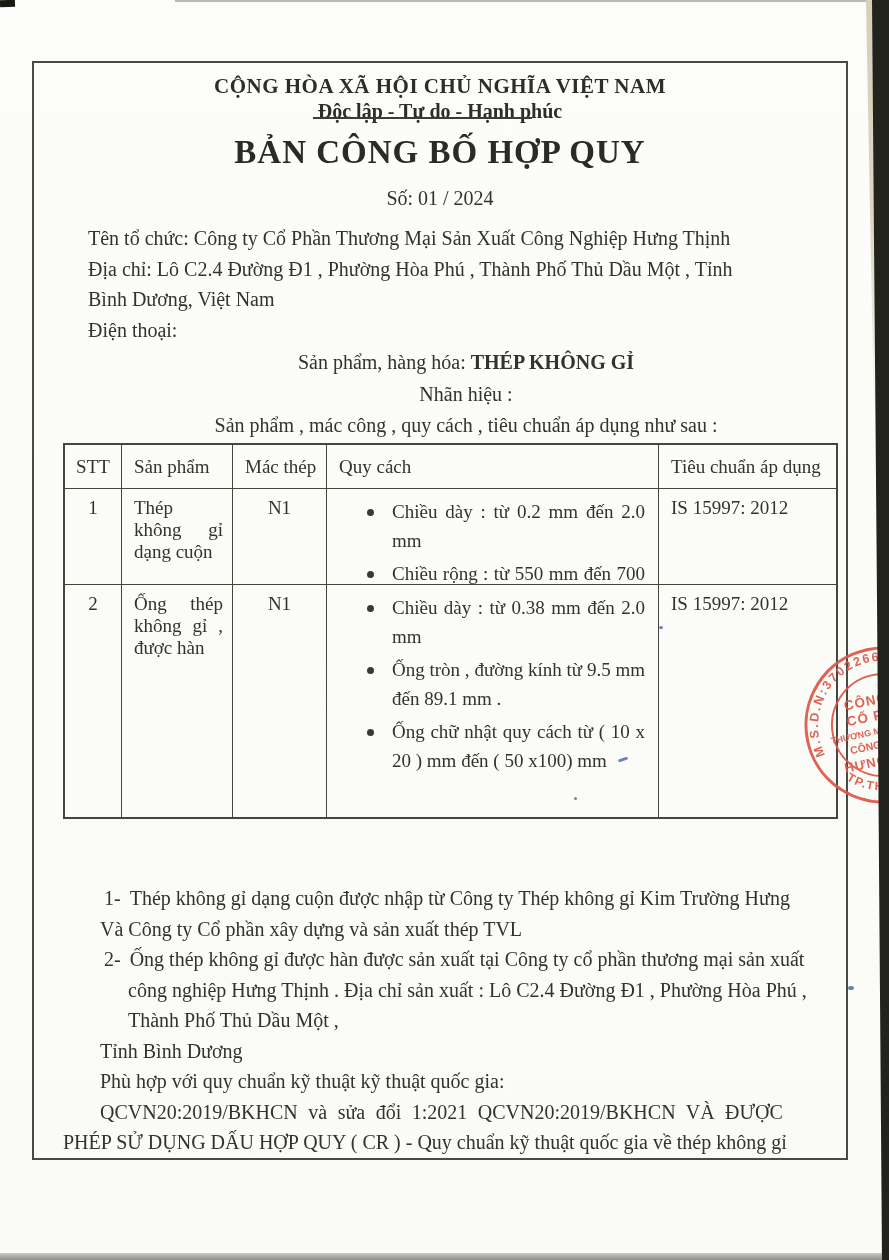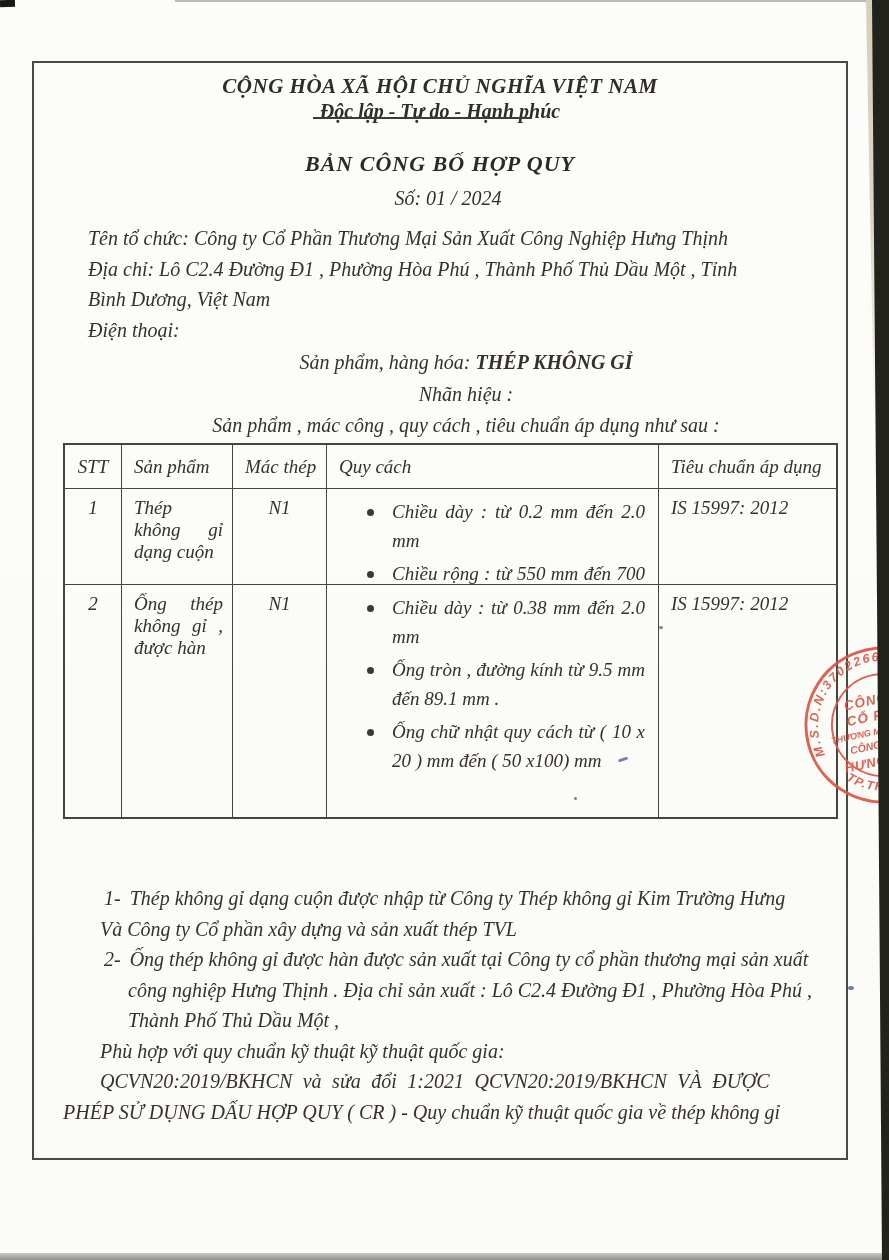--- a/index.html
+++ b/index.html
@@ -7,21 +7,20 @@
   body {
     font-family:"Liberation Serif", serif;
     color:#34322c;
     background:#fbfbf8;
     position:relative;
     overflow:hidden;
   }
   #page {
     position:absolute; inset:0;
     background:linear-gradient(180deg,#fcfcfa 0%, #fbfbf7 60%, #fafaf6 100%);
-    font-style:italic;
   }
 
   
   .art-topline { position:absolute; left:175px; top:0; width:714px; height:2px; background:#9d9d97; opacity:.7; z-index:9; }
   .art-topleft { position:absolute; left:0; top:0; width:15px; height:7px; background:#191913; transform:rotate(-2deg); z-index:9; }
   .art-rightband {
     position:absolute; left:0; top:0; width:889px; height:1260px; z-index:10;
     background:#23231d;
     clip-path:polygon(872px 0px, 889px 0px, 889px 1260px, 882px 1260px, 877px 600px);
   }
@@ -36,22 +35,22 @@
   
   #frame {
     position:absolute; left:32px; top:61px; width:816px; height:1099px;
     border:2px solid #4a4a42;
   }
 
   .center { text-align:center; }
   .nat-header { position:absolute; left:0; top:11px; width:100%; font-size:21px; font-weight:bold; letter-spacing:.5px; color:#2e2d28; }
   .motto     { position:absolute; left:0; top:37px; width:100%; font-size:20px; font-weight:bold; color:#2e2d28; }
   .motto-underline { position:absolute; left:279px; top:54px; width:219px; height:2px; background:#3c3b35; }
-  .doc-title { position:absolute; left:0; top:88px; width:100%; font-size:22px; font-weight:bold; letter-spacing:1px; color:#2b2a26; }
-  .doc-no    { position:absolute; left:8px; top:124px; width:100%; font-size:20px; }
+  .doc-title { position:absolute; left:0; top:71px; width:100%; font-size:33px; font-weight:bold; letter-spacing:1px; color:#2b2a26; }
+  .doc-no    { position:absolute; left:0; top:124px; width:100%; font-size:20px; }
 
   .para1 { position:absolute; left:54px; top:160px; width:742px; font-size:20px; line-height:30.5px; }
   .para2 { position:absolute; left:61px; top:284px; width:742px; font-size:20px; line-height:31.5px;text-align:center; }
   .para1 div, .para2 div { white-space:nowrap; }
   .b { font-weight:bold; }
 
   
   #spec-table {
     position:absolute; left:29px; top:380px; width:775px; height:376px;
     display:grid;
@@ -144,20 +143,21 @@
       </div>
       <div class="tcell cell-tc lastcol lastrow">IS 15997: 2012</div>
     </div>
 
     <div class="notes">
       <div class="n-ind1 nowrap"><span class="marker">1-</span><span>Thép không gỉ dạng cuộn được nhập từ Công ty Thép không gỉ Kim Trường Hưng</span></div>
       <div class="n-ind2 nowrap">Và Công ty Cổ phần xây dựng và sản xuất thép TVL</div>
       <div class="n-ind1 nowrap"><span class="marker">2-</span><span>Ống thép không gỉ được hàn được sản xuất tại Công ty cổ phần thương mại sản xuất</span></div>
       <div class="n-ind3 nowrap">công nghiệp Hưng Thịnh . Địa chỉ sản xuất : Lô C2.4 Đường Đ1 , Phường Hòa Phú ,</div>
       <div class="n-ind3 nowrap">Thành Phố Thủ Dầu Một ,</div>
+      <div class="n-ind2 nowrap">Tỉnh Bình Dương</div>
       <div class="n-ind2 nowrap">Phù hợp với quy chuẩn kỹ thuật kỹ thuật quốc gia:</div>
       <div class="n-ind2 wide-ws">QCVN20:2019/BKHCN và sửa đổi 1:2021 QCVN20:2019/BKHCN VÀ ĐƯỢC</div>
       <div class="n-ind0 nowrap">PHÉP SỬ DỤNG DẤU HỢP QUY ( CR ) -  Quy chuẩn kỹ thuật quốc gia về thép không gỉ</div>
     </div>
 
   </div>
 
   <div class="stamp-wrap">
     <svg width="182" height="182" viewBox="0 0 182 182">
       <defs>

